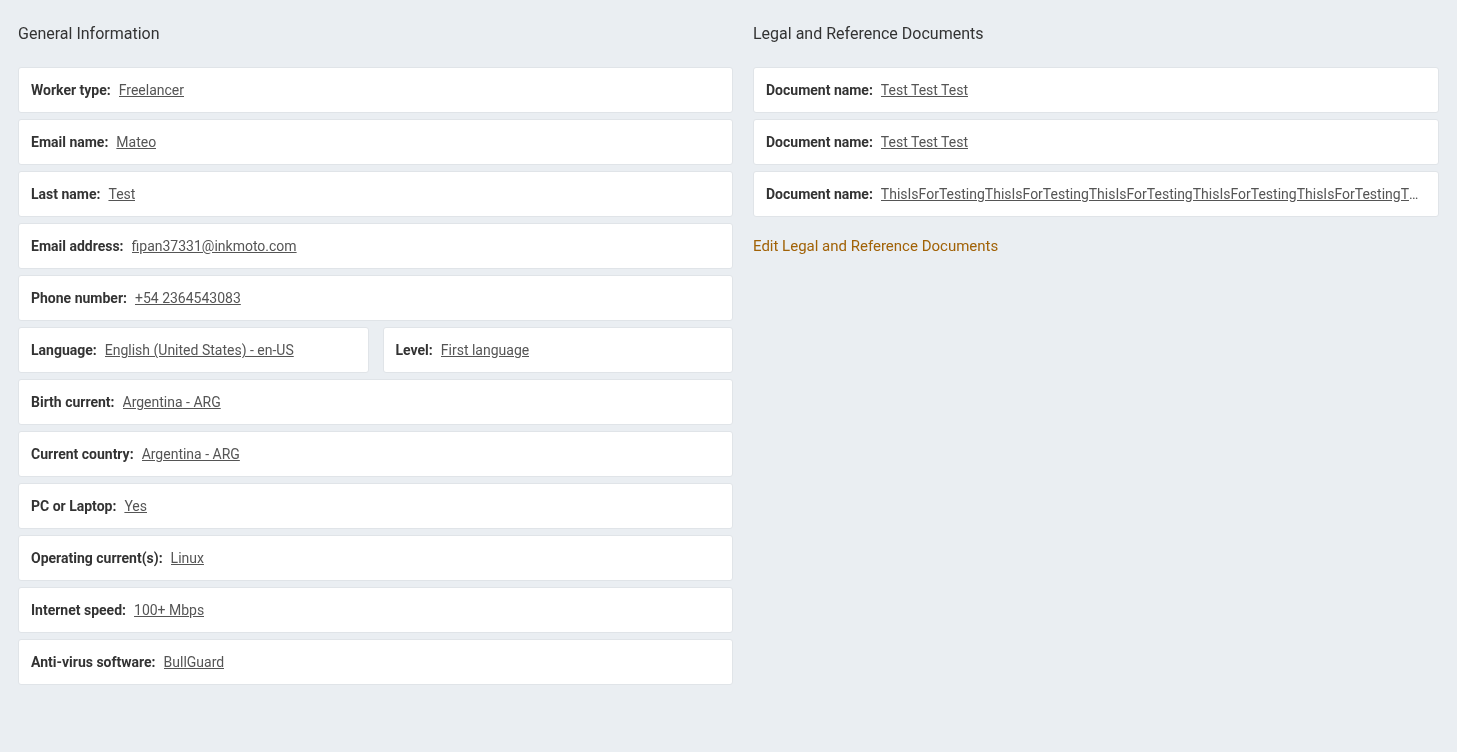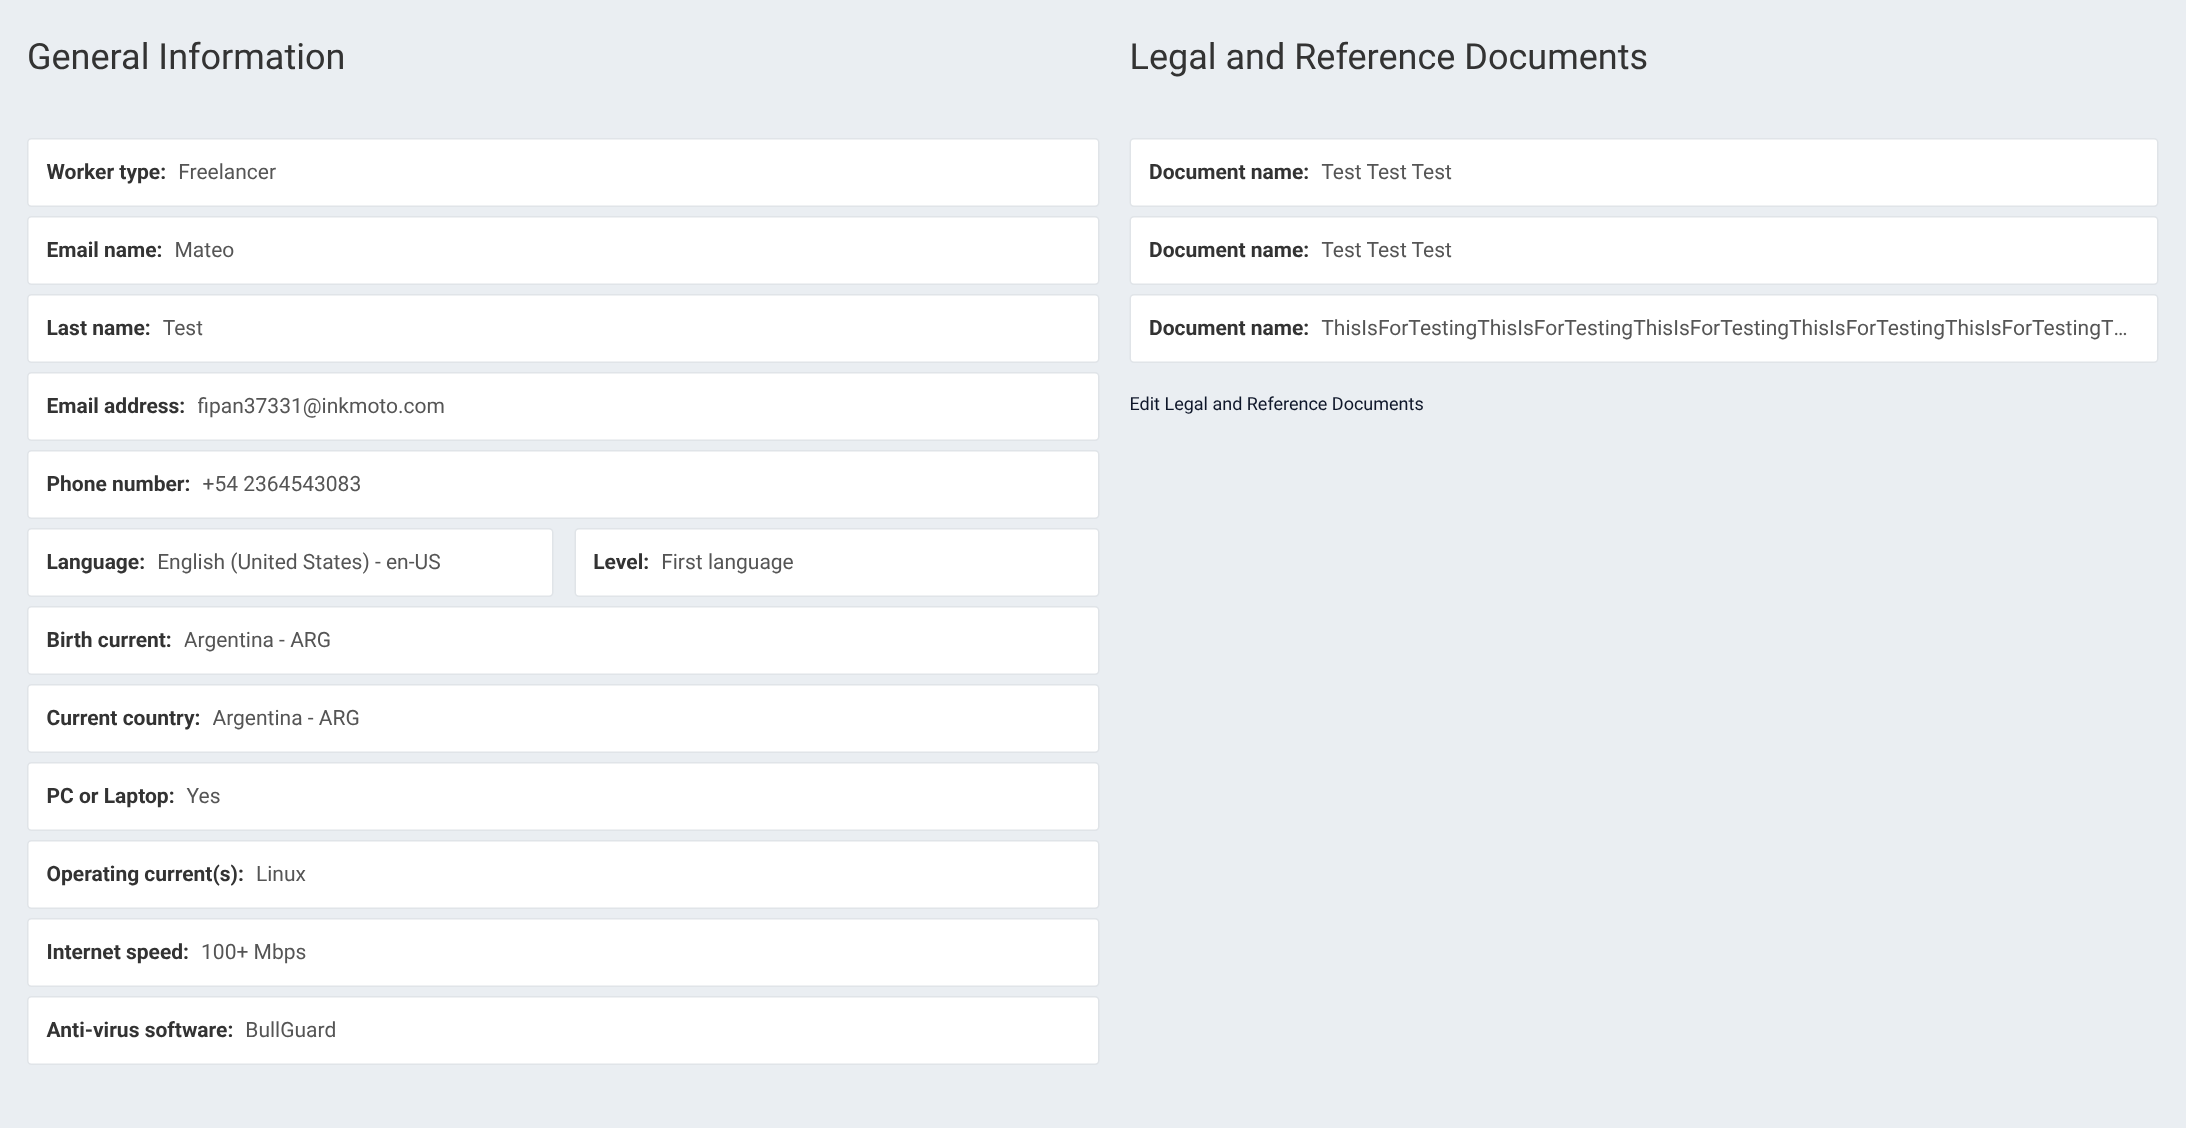--- a/index.html
+++ b/index.html
@@ -20,24 +20,24 @@
       padding: 18px;
     }
     .column-left {
       flex: 0 0 715px;
     }
     .column-right {
       flex: 1;
       min-width: 0;
     }
     .section-title {
-      font-size: 24px;
+      font-size: 16px;
       font-weight: 400;
       color: #333;
-      margin-bottom: 40px;
+      margin-bottom: 24px;
       padding-top: 6px;
     }
     .field-card {
       background-color: #ffffff;
       border: 1px solid #e0e4e8;
       border-radius: 3px;
       padding: 14px 12px;
       margin-bottom: 6px;
       display: flex;
       align-items: flex-start;
@@ -47,34 +47,35 @@
     }
     .field-label {
       font-weight: 700;
       color: #333;
       margin-right: 8px;
     }
     .field-value {
       color: #555;
       overflow: hidden;
       text-overflow: ellipsis;
+      text-decoration: underline;
     }
     .row-split {
       display: flex;
       gap: 14px;
       margin-bottom: 6px;
     }
     .row-split .field-card {
       flex: 1;
       margin-bottom: 0;
     }
     .edit-link {
-      color: #0f172a;
+      color: #a16207;
       text-decoration: none;
-      font-size: 12px;
+      font-size: 15px;
       display: inline-block;
       margin-top: 14px;
       cursor: pointer;
     }
   </style>
 </head>
 <body>
 
 <div class="container">
   <div class="column-left">

